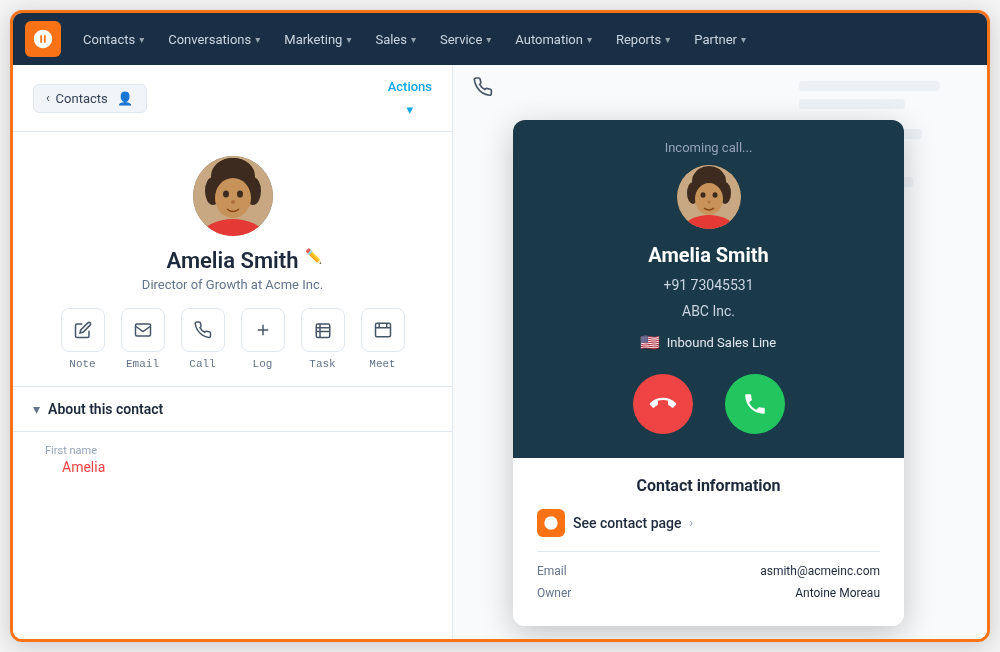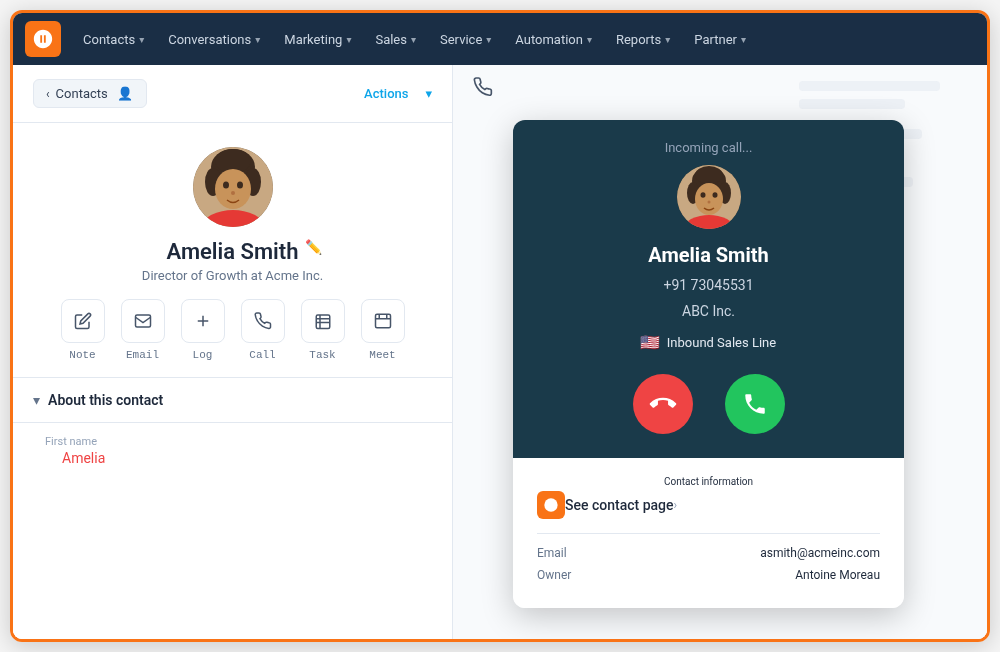--- a/index.html
+++ b/index.html
@@ -115,21 +115,22 @@
       font-size: 12px;
     }
 
     .actions-btn {
       color: #0ea5e9;
       font-size: 13px;
       font-weight: 500;
       cursor: pointer;
       display: flex;
       align-items: center;
-      gap: 17px;
+      gap: 8px;
+      flex-direction: column;
     }
 
     
     .contact-profile {
       display: flex;
       flex-direction: column;
       align-items: center;
       padding: 24px 20px 16px;
       border-bottom: 1px solid #e2e8f0;
     }
@@ -371,30 +372,31 @@
       background: #22c55e;
     }
 
     
     .contact-info-section {
       background: #fff;
       padding: 18px 24px;
     }
 
     .contact-info-title {
-      font-size: 10px;
-      font-weight: 400;
+      font-size: 16px;
+      font-weight: 700;
       color: #1e293b;
-      margin-bottom: 4px;
+      margin-bottom: 14px;
       text-align: center;
     }
 
     .see-contact-row {
       display: flex;
       align-items: center;
+      gap: 8px;
       margin-bottom: 14px;
       cursor: pointer;
     }
 
     .hubspot-icon {
       width: 28px;
       height: 28px;
       background: #f97316;
       border-radius: 6px;
       display: flex;
@@ -563,33 +565,33 @@
               <svg width="18" height="18" viewBox="0 0 24 24" fill="none" stroke="#475569" stroke-width="2">
                 <rect x="2" y="4" width="20" height="16" rx="2"></rect>
                 <path d="M2 7l10 7 10-7"></path>
               </svg>
             </div>
             <span class="action-btn-label">Email</span>
           </div>
           <div class="action-btn-col">
             <div class="action-btn-icon">
               <svg width="18" height="18" viewBox="0 0 24 24" fill="none" stroke="#475569" stroke-width="2">
-                <line x1="12" y1="5" x2="12" y2="19"></line>
-                <line x1="5" y1="12" x2="19" y2="12"></line>
+                <path d="M22 16.92v3a2 2 0 0 1-2.18 2 19.79 19.79 0 0 1-8.63-3.07A19.5 19.5 0 0 1 4.69 12a19.79 19.79 0 0 1-3.07-8.67A2 2 0 0 1 3.6 1.24h3a2 2 0 0 1 2 1.72c.127.96.361 1.903.7 2.81a2 2 0 0 1-.45 2.11L7.91 8.82a16 16 0 0 0 6.29 6.29l.94-.94a2 2 0 0 1 2.11-.45c.907.339 1.85.573 2.81.7A2 2 0 0 1 22 16.92z"></path>
               </svg>
             </div>
-            <span class="action-btn-label">Log</span>
+            <span class="action-btn-label">Call</span>
           </div>
           <div class="action-btn-col">
             <div class="action-btn-icon">
               <svg width="18" height="18" viewBox="0 0 24 24" fill="none" stroke="#475569" stroke-width="2">
-                <path d="M22 16.92v3a2 2 0 0 1-2.18 2 19.79 19.79 0 0 1-8.63-3.07A19.5 19.5 0 0 1 4.69 12a19.79 19.79 0 0 1-3.07-8.67A2 2 0 0 1 3.6 1.24h3a2 2 0 0 1 2 1.72c.127.96.361 1.903.7 2.81a2 2 0 0 1-.45 2.11L7.91 8.82a16 16 0 0 0 6.29 6.29l.94-.94a2 2 0 0 1 2.11-.45c.907.339 1.85.573 2.81.7A2 2 0 0 1 22 16.92z"></path>
+                <line x1="12" y1="5" x2="12" y2="19"></line>
+                <line x1="5" y1="12" x2="19" y2="12"></line>
               </svg>
             </div>
-            <span class="action-btn-label">Call</span>
+            <span class="action-btn-label">Log</span>
           </div>
           <div class="action-btn-col">
             <div class="action-btn-icon">
               <svg width="18" height="18" viewBox="0 0 24 24" fill="none" stroke="#475569" stroke-width="2">
                 <rect x="3" y="4" width="18" height="18" rx="2"></rect>
                 <line x1="3" y1="9" x2="21" y2="9"></line>
                 <line x1="3" y1="14" x2="21" y2="14"></line>
                 <line x1="8" y1="4" x2="8" y2="22"></line>
               </svg>
             </div>

